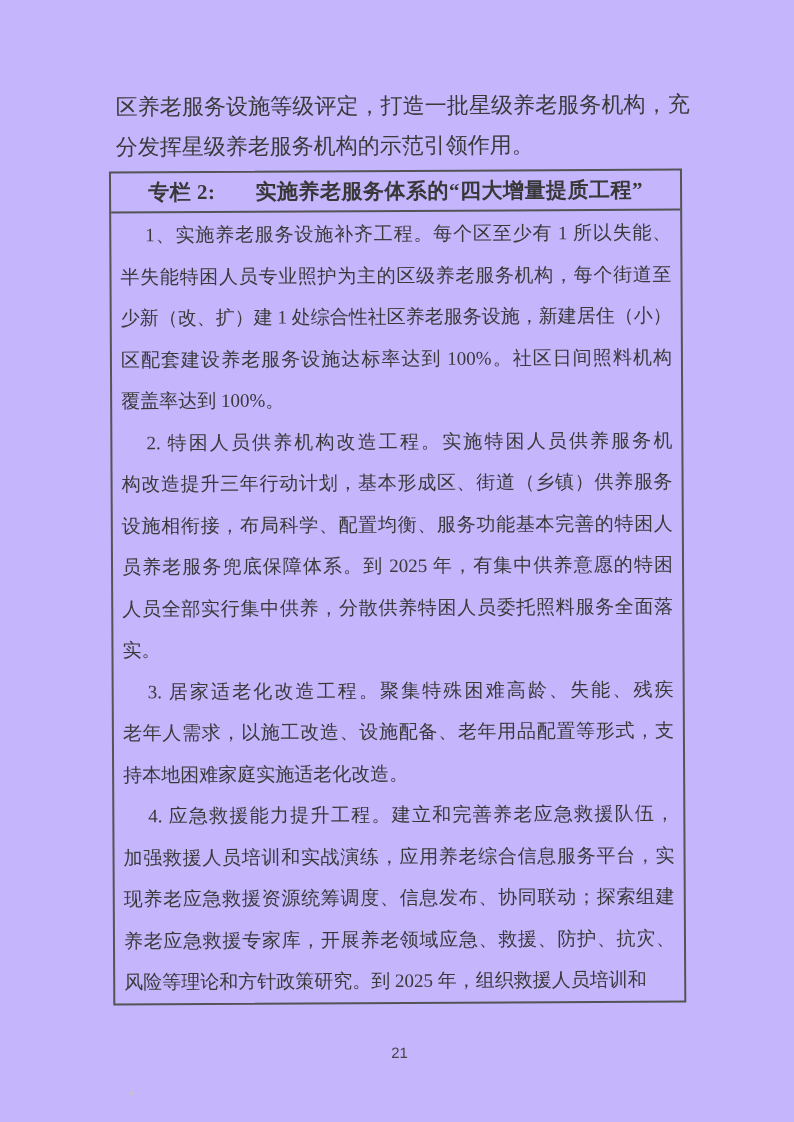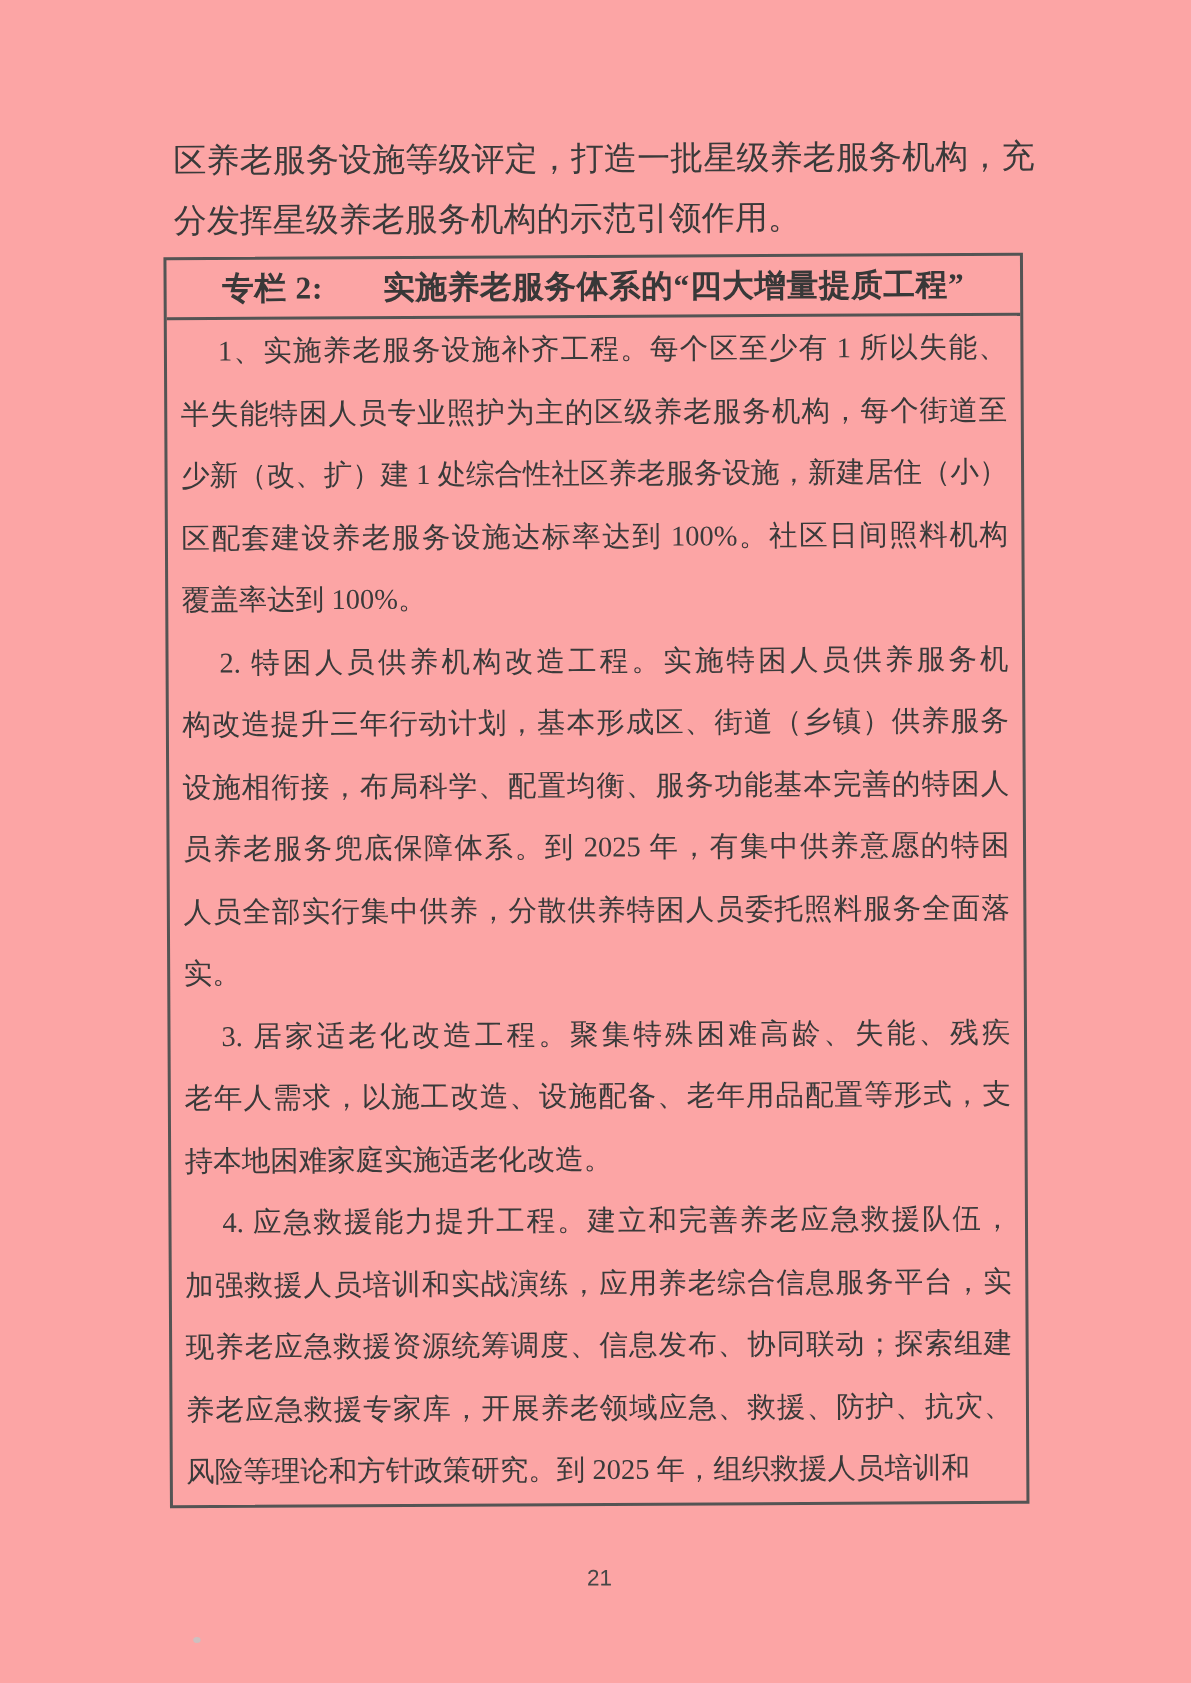--- a/index.html
+++ b/index.html
@@ -1,20 +1,20 @@
 <!DOCTYPE html>
 <html><head>
 <meta charset="utf-8">
 <style>
   html, body { margin: 0; padding: 0; background: #e8e8e8; }
   .page {
     position: relative;
     width: 794px;
     height: 1122px;
-    background: #fca5a5;
+    background: #c4b5fd;
     overflow: hidden;
     font-family: "Liberation Serif", "DejaVu Serif", serif;
     color: #3a3a3a;
   }
   
   .content {
     position: absolute;
     inset: 0;
     transform: rotate(-0.3deg);
     transform-origin: 50% 50%;

